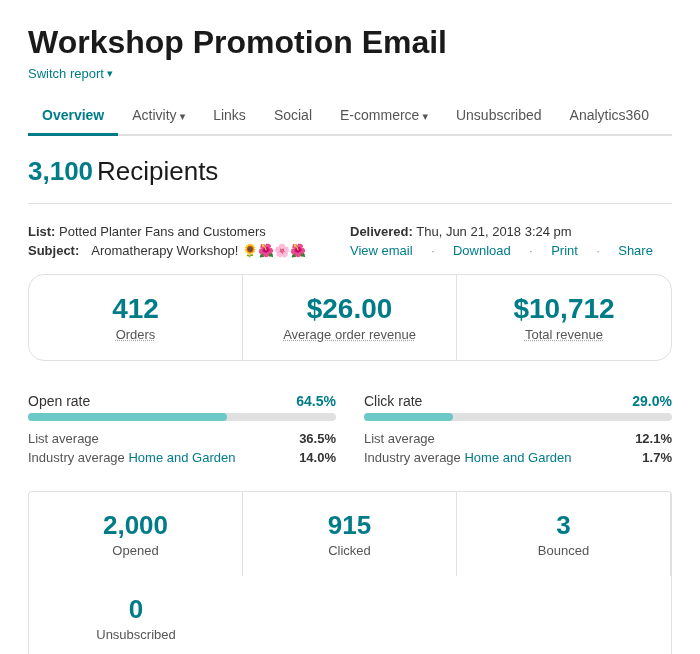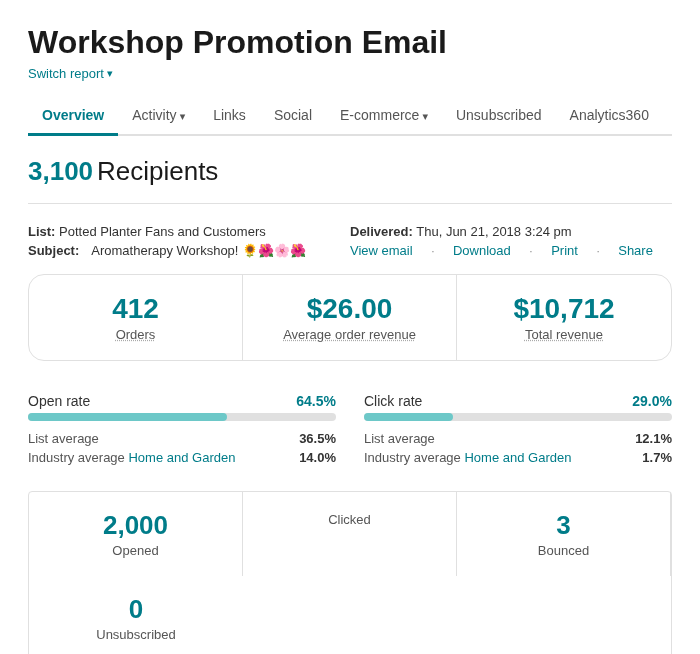--- a/index.html
+++ b/index.html
@@ -312,20 +312,21 @@
     </div>
   </div>
   </div>
 
 <div class="bottom-stats">
 <div class="bottom-stat">
     <div class="bottom-stat-value">2,000</div>
     <div class="bottom-stat-label">Opened</div>
   </div>
     <div class="bottom-stat">
+    <div class="bottom-stat-value">915</div>
     <div class="bottom-stat-label">Clicked</div>
   </div>
     <div class="bottom-stat">
     <div class="bottom-stat-value">3</div>
     <div class="bottom-stat-label">Bounced</div>
   </div>
     <div class="bottom-stat">
     <div class="bottom-stat-value">0</div>
     <div class="bottom-stat-label">Unsubscribed</div>
   </div>

